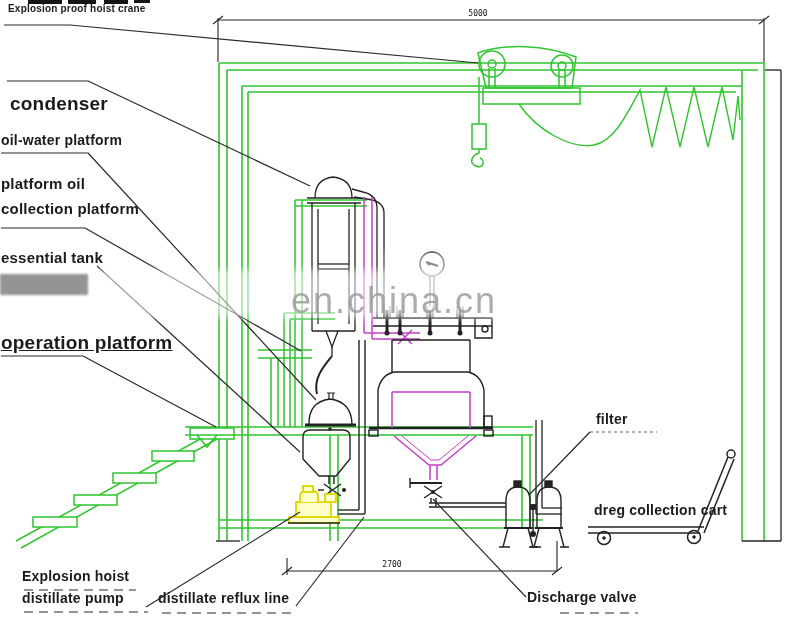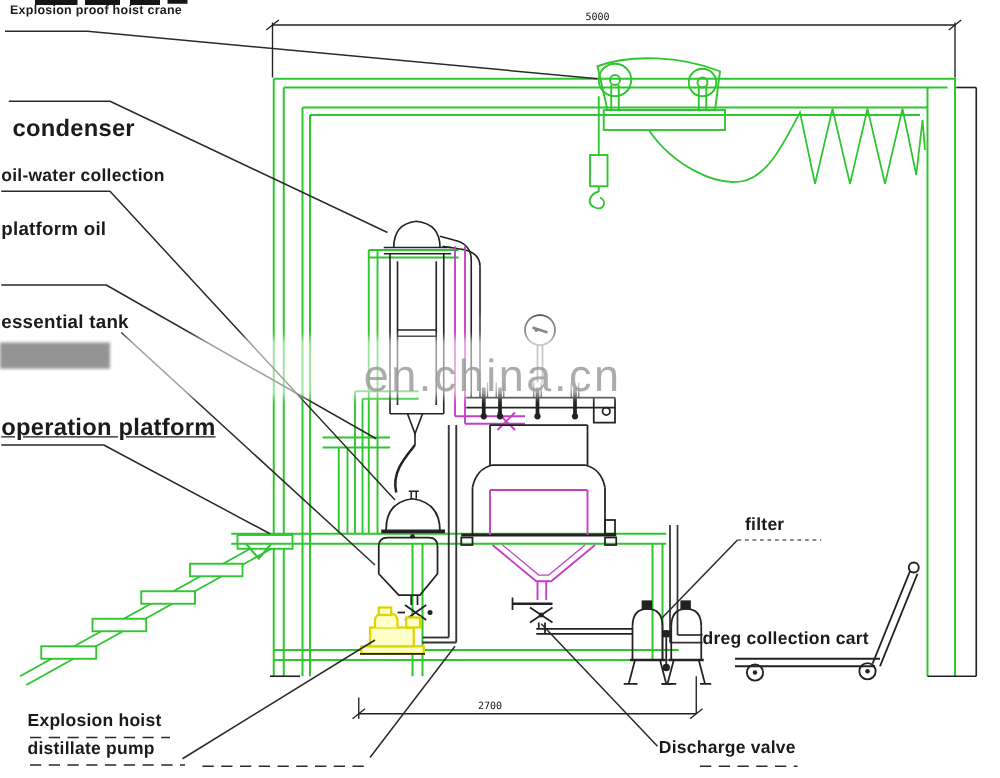--- a/index.html
+++ b/index.html
@@ -9,21 +9,21 @@
   .lbl{position:absolute;font-family:"Liberation Sans",sans-serif;font-weight:700;
        font-size:14px;color:#1b1b1b;white-space:nowrap;letter-spacing:.2px;line-height:1.15;}
   #lbl-hoist{left:8px;top:3px;font-size:10px;}
   #lbl-condenser{left:10px;top:61px;font-size:19px;margin-top:32px;}
   #lbl-separator{left:1px;top:132px;}
   #lbl-collect1{left:1px;top:175px;font-size:15px;}
   #lbl-collect2{left:1px;top:200px;font-size:15px;}
   #lbl-disttank{left:1px;top:249px;font-size:15px;}
   #lbl-opplatform{left:1px;top:332px;font-size:19px;text-decoration:underline;}
   #lbl-filter{left:596px;top:411px;}
-  #lbl-cart{left:562px;top:502px;}
+  #lbl-cart{left:562px;top:502px;padding-left:32px;}
   #lbl-pump1{left:22px;top:568px;}
   #lbl-pump2{left:22px;top:590px;}
   #lbl-reflux{left:158px;top:590px;}
   #lbl-discharge{left:527px;top:589px;}
   .dimtxt{font-family:"DejaVu Sans Mono",monospace;font-size:8px;fill:#111;}
   .wmtxt{font-family:"Liberation Sans",sans-serif;font-size:36px;fill:#9a9a9a;opacity:.82;letter-spacing:2px;}
 </style>
 </head>
 <body>
 
@@ -296,23 +296,25 @@
   <g>
     <rect x="0" y="270" width="560" height="48" fill="#ffffff" opacity="0.55" filter="url(#fog)"></rect>
     <rect x="385" y="252" width="125" height="60" fill="#ffffff" opacity="0.45" filter="url(#fog)"></rect>
     <rect x="0" y="274" width="88" height="21" fill="#8f8f8f" opacity="0.95" filter="url(#smudge)"></rect>
     <text x="291" y="313" class="wmtxt">en.china.cn</text>
   </g>
 </svg>
 
 <div class="lbl" id="lbl-hoist">Explosion proof hoist crane</div>
 <div class="lbl" id="lbl-condenser">condenser</div>
-<div class="lbl" id="lbl-separator">oil-water collection</div>
+<div class="lbl" id="lbl-separator">oil-water platform</div>
 <div class="lbl" id="lbl-collect1">platform oil</div>
+<div class="lbl" id="lbl-collect2">collection platform</div>
 <div class="lbl" id="lbl-disttank">essential tank</div>
 <div class="lbl" id="lbl-opplatform">operation platform</div>
 <div class="lbl" id="lbl-filter">filter</div>
 <div class="lbl" id="lbl-cart">dreg collection cart</div>
 <div class="lbl" id="lbl-pump1">Explosion hoist</div>
 <div class="lbl" id="lbl-pump2">distillate pump</div>
+<div class="lbl" id="lbl-reflux">distillate reflux line</div>
 <div class="lbl" id="lbl-discharge">Discharge valve</div>
 
 </div>
 
 </body></html>

